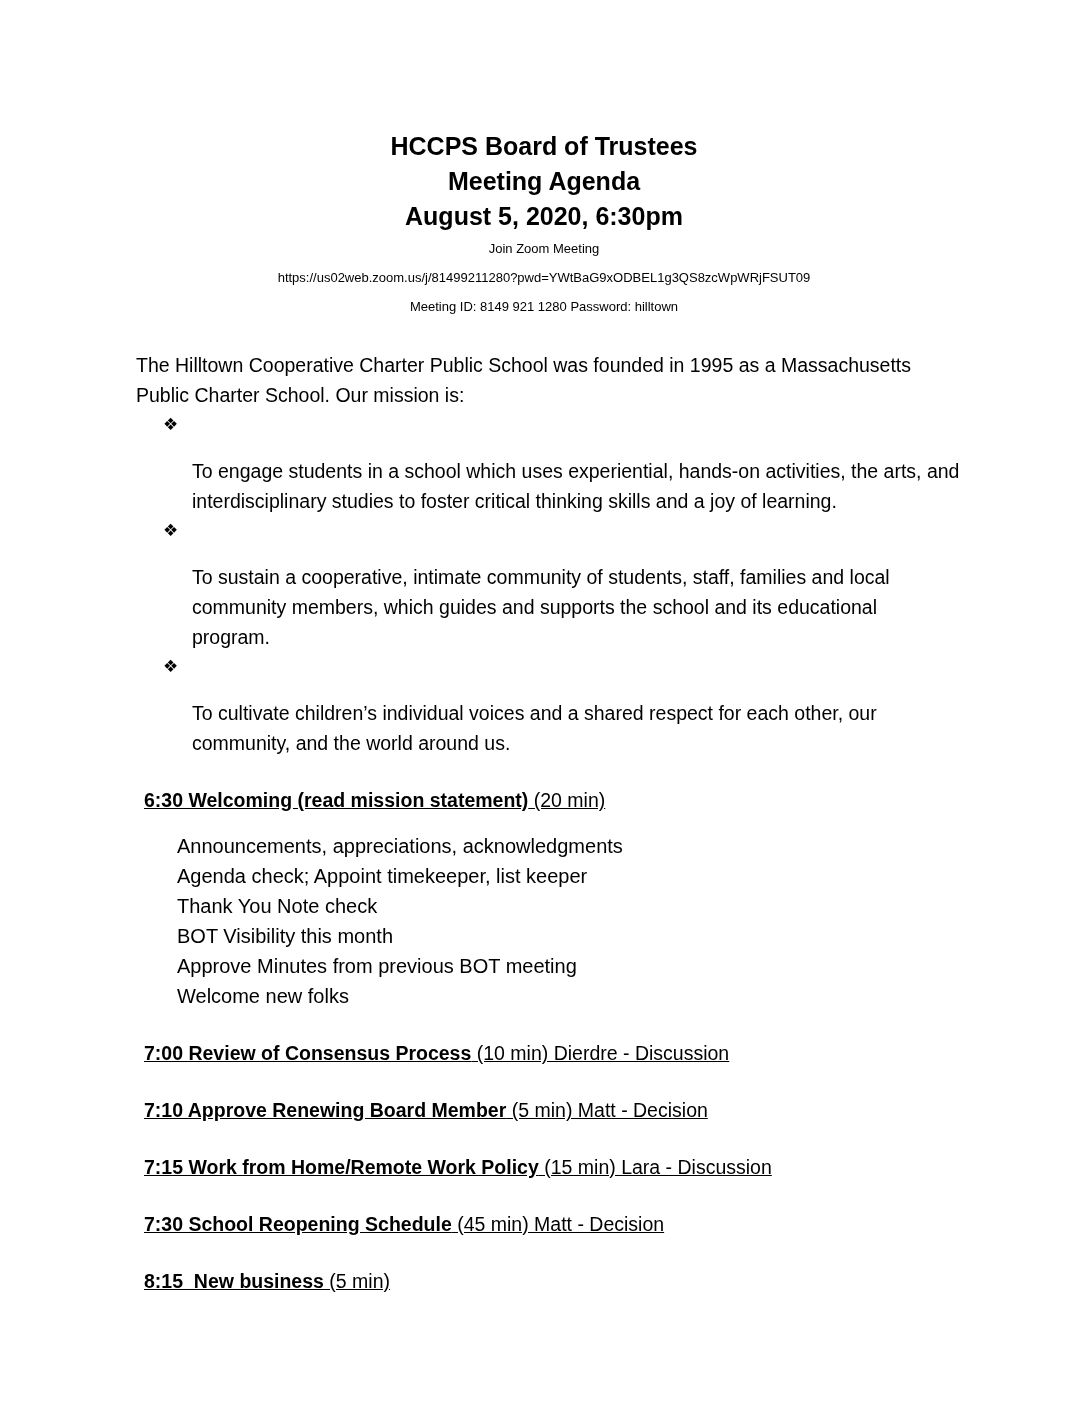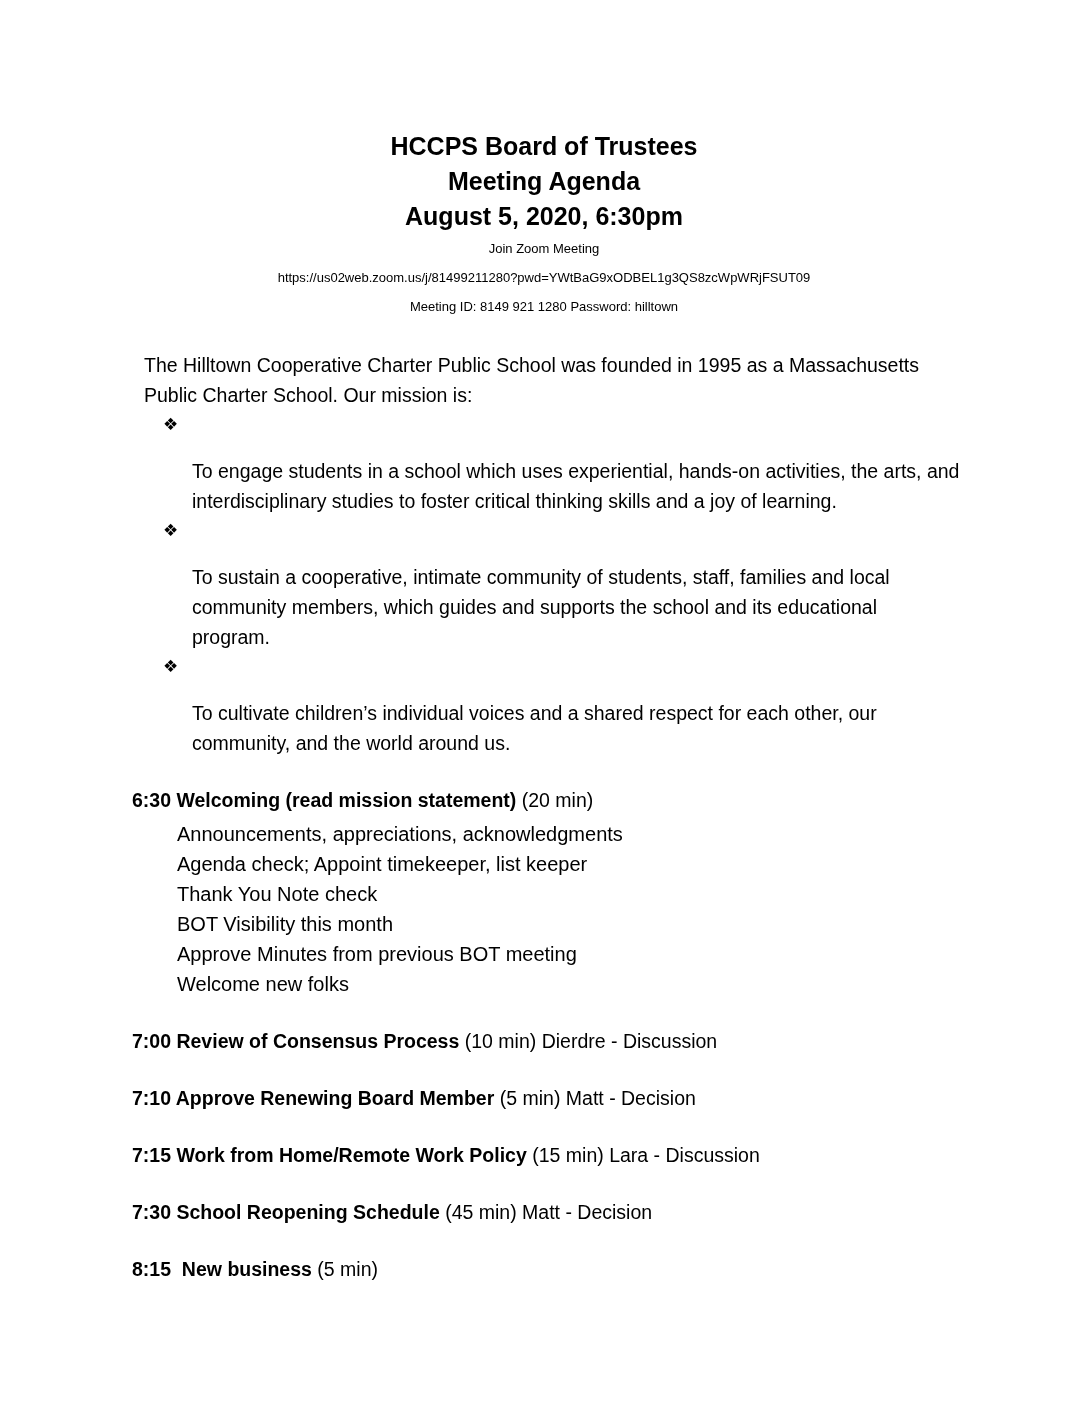--- a/index.html
+++ b/index.html
@@ -21,21 +21,21 @@
     line-height: 35px;
     white-space: pre-wrap;
   }
   .header-sub {
     font-size: 13px;
     line-height: 29px;
     white-space: pre-wrap;
   }
   .zoom-url { word-break: break-all; }
   .intro {
-    margin: 29px 0 0 16px;
+    margin: 29px 0 0 8px;
     font-size: 19.5px;
     line-height: 30px;
   }
   ul.mission-list {
     margin: 0; padding: 0;
     list-style: none;
   }
   ul.mission-list li {
     display: flex;
     align-items: flex-start;
@@ -52,23 +52,24 @@
   .bullet-text { flex: 1; margin-top: 46px; }
   .facilitator {
     margin: 26px 0 0 0;
     font-size: 19.5px;
     line-height: 29px;
     font-weight: bold;
     white-space: pre-wrap;
   }
   .agenda-item { margin-top: 28px; }
   .agenda-line {
-    margin: 4px;
+    margin: 16px;
     font-size: 19.5px;
     line-height: 29px;
+    text-decoration: underline;
   }
   .agenda-line .t { font-weight: bold; white-space: pre-wrap; }
   .agenda-line .d { font-weight: normal; white-space: pre-wrap; }
   .sub-items { margin: 0; }
   .sub-item {
     margin: 0 0 0 49px;
     font-size: 20px;
     line-height: 30px;
     white-space: pre-wrap;
   }

